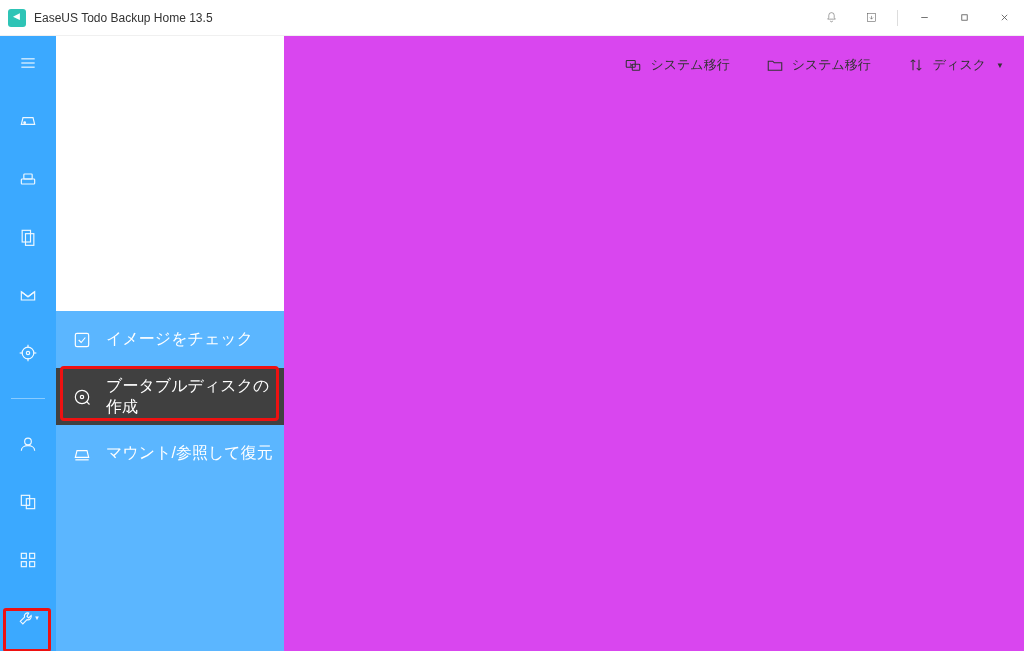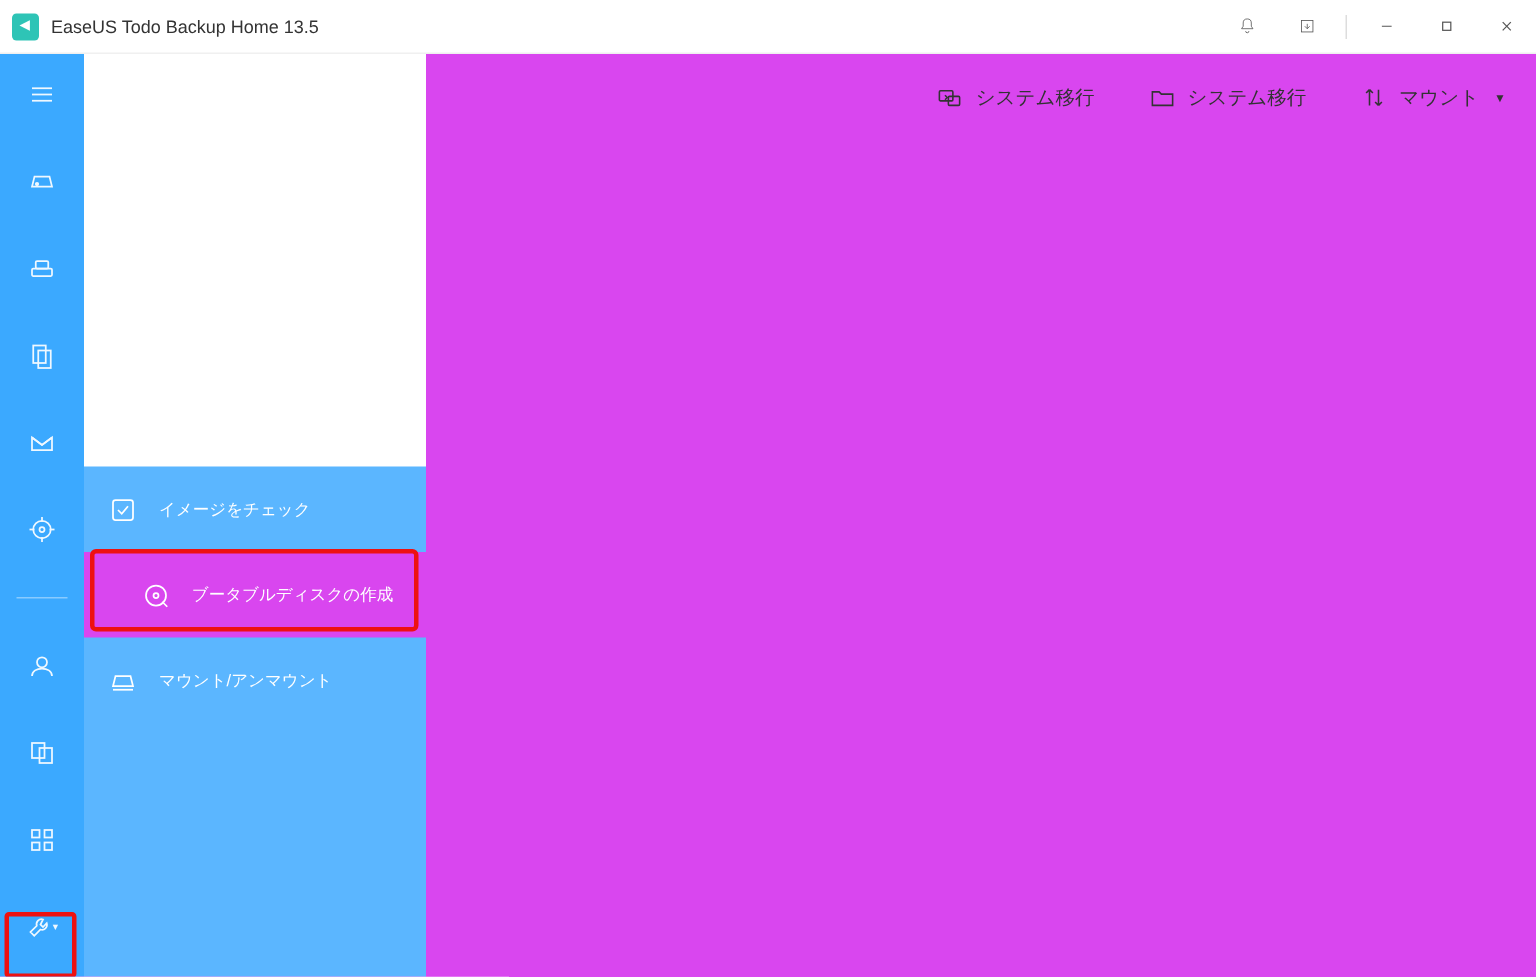--- a/index.html
+++ b/index.html
@@ -16,22 +16,22 @@
 
 .workspace { display: flex; height: calc(651px - 32px); }
 
 .sidebar { width: 56px; background: #3ba9ff; display: flex; flex-direction: column; align-items: center; padding-top: 12px; gap: 28px; position: relative; }
 .sidebar .side-item { width: 56px; height: 30px; display: flex; align-items: center; justify-content: center; color: #fff; opacity: 0.92; }
 .sidebar .side-item svg { width: 20px; height: 20px; stroke: #fff; fill: none; stroke-width: 1.4; }
 .sidebar .divider { width: 34px; height: 0; border-top: 1px solid rgba(255,255,255,0.4); margin: 2px 0; }
 .sidebar .red-box { position: absolute; left: 3px; bottom: 3px; width: 48px; height: 44px; border: 3px solid #e11; border-radius: 3px; pointer-events: none; }
 
 .submenu { width: 228px; background: #5bb6ff; color: #fff; position: relative; top: 275px; height: 344px; }
-.submenu .menu-item { height: 57px; display: flex; align-items: center; padding-left: 16px; font-size: 11px; gap: 14px; }
-.submenu .menu-item.active { background: #d946ef; justify-content: center; }
+.submenu .menu-item { height: 57px; display: flex; align-items: center; padding-left: 16px; font-size: 16px; gap: 14px; }
+.submenu .menu-item.active { background: #404040; justify-content: center; }
 .submenu .menu-item svg { width: 20px; height: 20px; stroke: #fff; fill: none; stroke-width: 1.4; flex-shrink: 0; }
 .submenu .red-highlight { position: absolute; left: 4px; top: 55px; width: 219px; height: 55px; border: 3px solid #e11; border-radius: 4px; pointer-events: none; }
 
 .main { flex: 1; position: relative; background: #d946ef; }
 .toolbar { position: absolute; top: 20px; right: 20px; display: flex; gap: 36px; align-items: center; font-size: 13px; color: #333; }
 .toolbar .tool { display: flex; align-items: center; gap: 8px; }
 .toolbar .tool svg { width: 18px; height: 18px; stroke: #333; fill: none; stroke-width: 1.4; }
 .toolbar .caret { font-size: 8px; margin-left: 2px; }
 </style>
 </head>
@@ -160,21 +160,21 @@
           <circle cx="12" cy="12" r="2"></circle>
           <line x1="17" y1="17" x2="21" y2="21"></line>
         </svg>
       <span>ブータブルディスクの作成</span>
     </div>
     <div class="menu-item">
       <svg viewBox="0 0 24 24">
           <path d="M4 16h16l-2-8H6z"></path>
           <line x1="4" y1="19" x2="20" y2="19"></line>
         </svg>
-      <span>マウント/アンマウント</span>
+      <span>マウント/参照して復元</span>
     </div>
     <div class="red-highlight"></div>
   </div>
 
   <div class="main">
     <div class="toolbar">
       <div class="tool">
         <svg viewBox="0 0 24 24">
             <rect x="3" y="6" width="12" height="9" rx="1"></rect>
             <rect x="11" y="11" width="10" height="8" rx="1"></rect>
@@ -185,18 +185,18 @@
       <div class="tool">
         <svg viewBox="0 0 24 24">
             <path d="M3 7h6l2 2h10v10H3z"></path>
           </svg>
         <span>システム移行</span>
       </div>
       <div class="tool">
         <svg viewBox="0 0 24 24">
             <path d="M8 5v14M8 5l-3 3M8 5l3 3M16 19V5M16 19l-3-3M16 19l3-3"></path>
           </svg>
-        <span>マウント</span>
+        <span>ディスク</span>
         <span class="caret">▼</span>
       </div>
     </div>
   </div>
 </div>
 
 </body></html>

